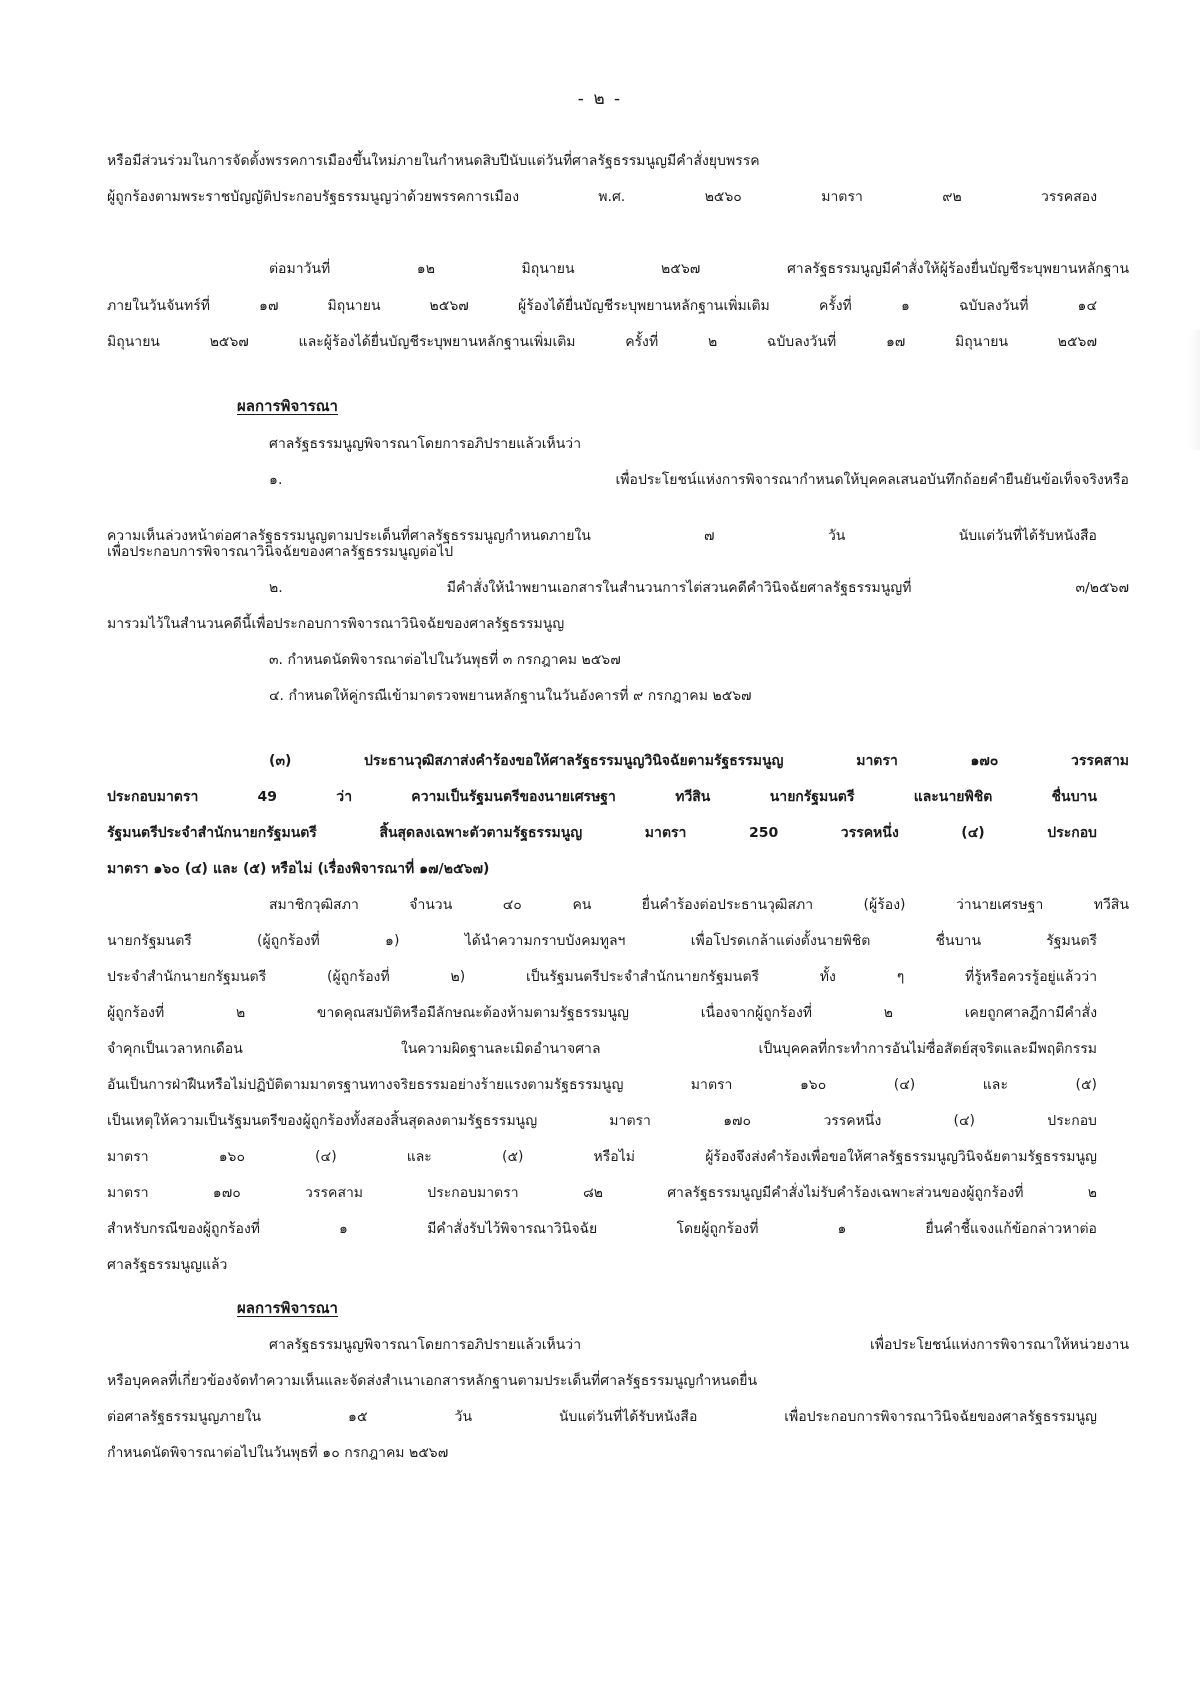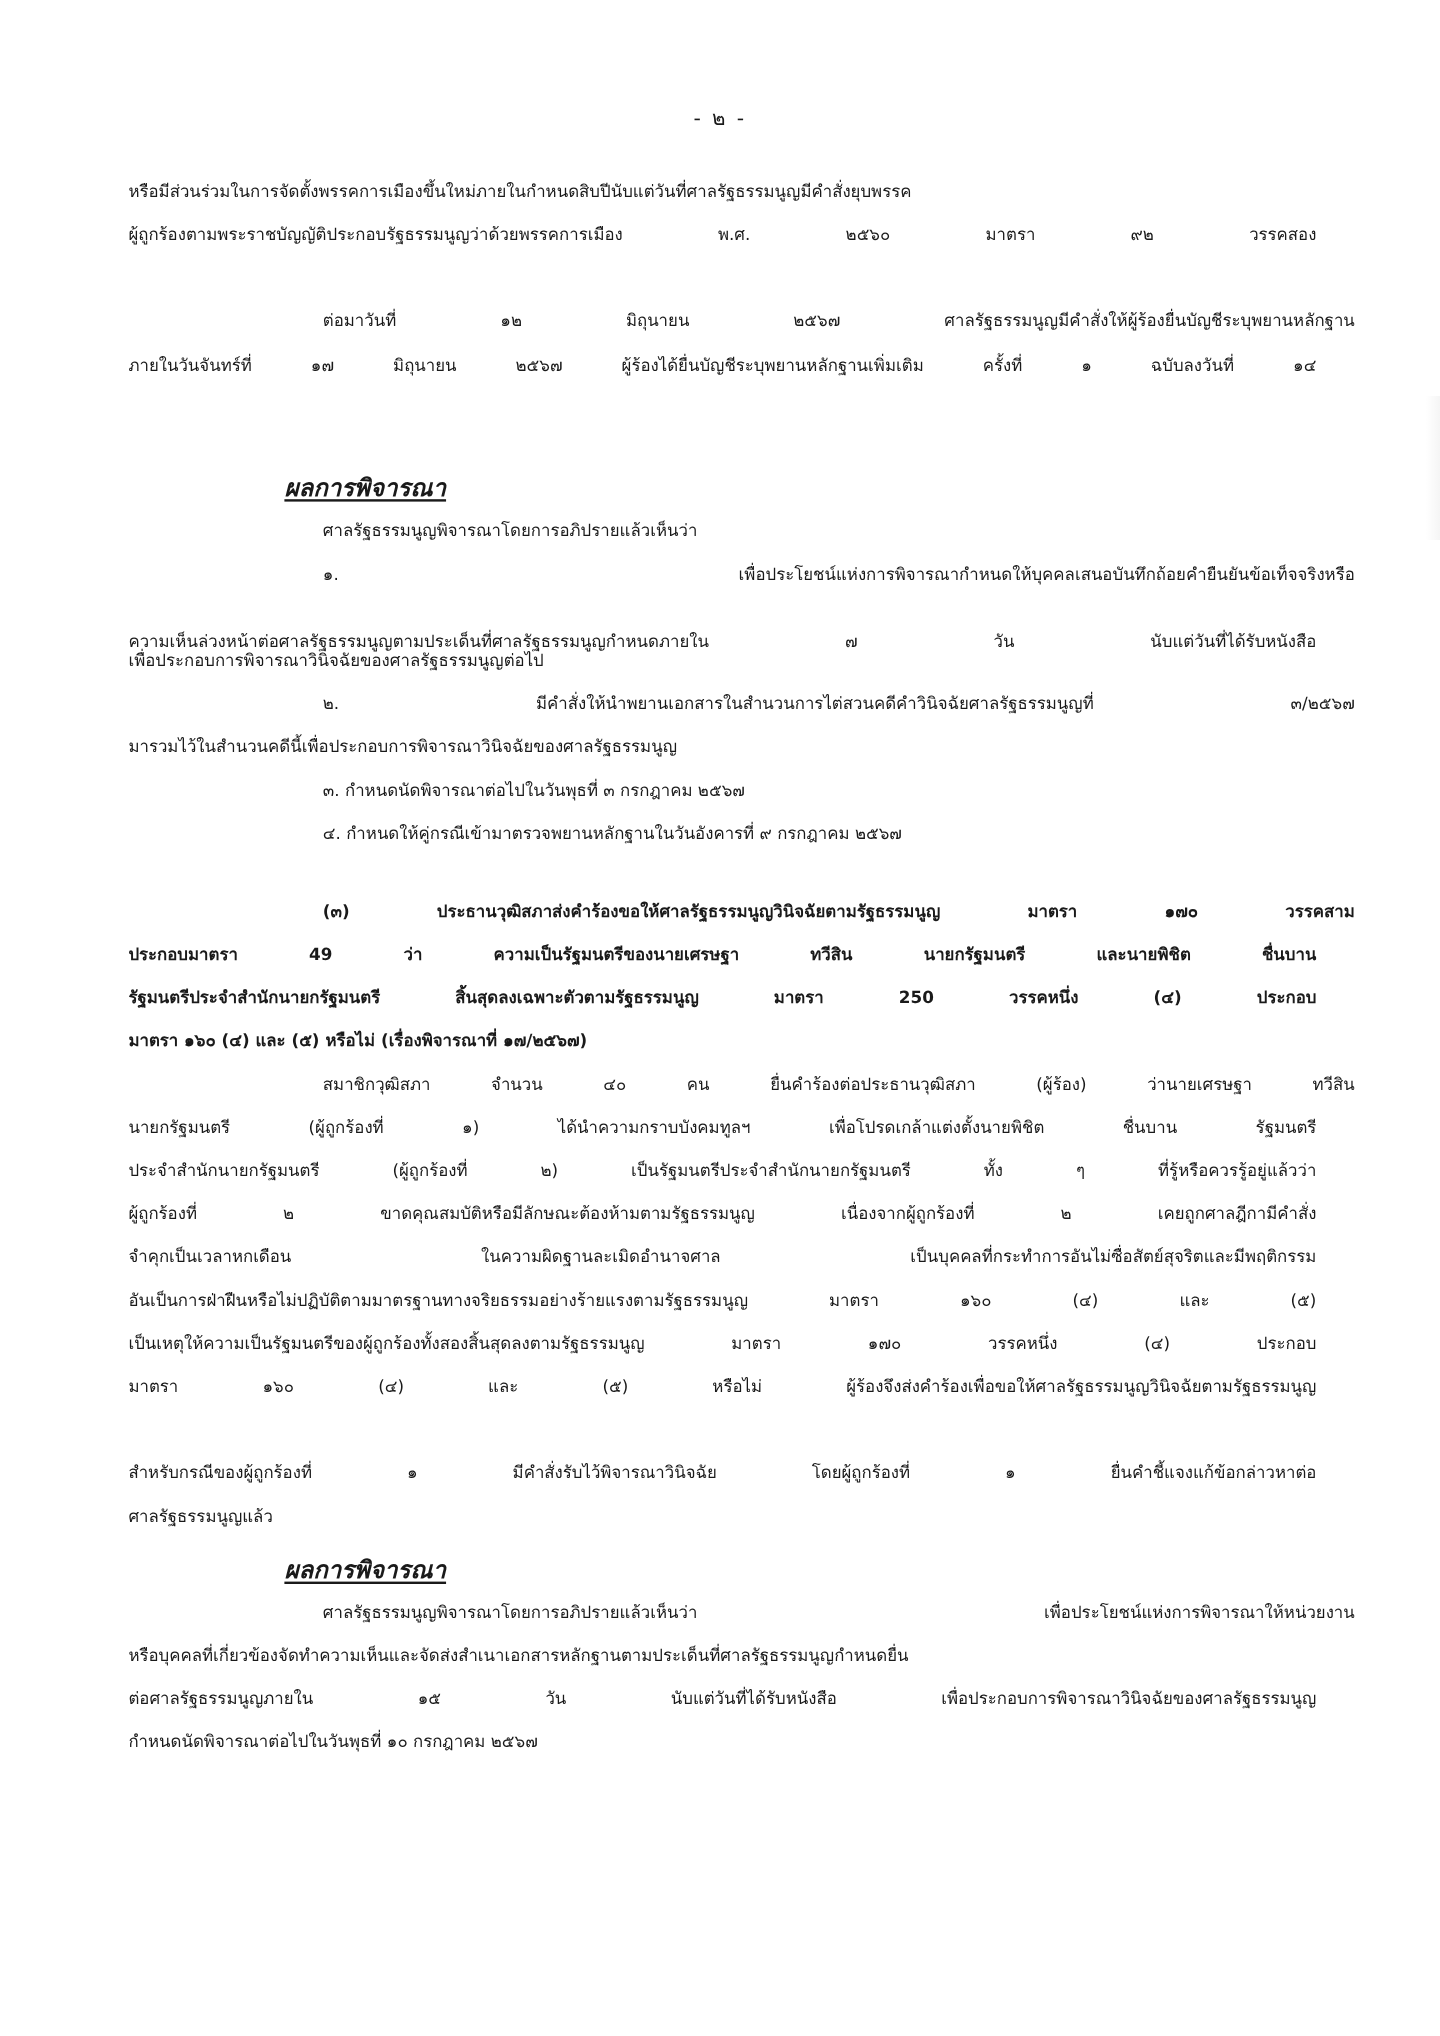--- a/index.html
+++ b/index.html
@@ -43,46 +43,46 @@
     overflow: hidden;
   }
   .line.last {
     text-align-last: left;
   }
   .line.indent { left: 237px; width: 860px; margin-left: 32px; }
   .bold { font-weight: bold; }
   .heading {
     position: absolute;
     left: 237px;
-    font-size: 20px;
+    font-size: 15px;
     line-height: 24px;
     font-weight: bold;
     text-decoration: underline;
     text-underline-offset: 3px;
-    font-style: italic;
   }
   .edge-shade {
     position: absolute;
     right: 0;
     width: 12px;
     background: linear-gradient(to right, rgba(0,0,0,0), rgba(0,0,0,0.04));
   }
 </style>
 </head>
 <body>
 
 <div class="page">
 
   <div class="page-number">- ๒ -</div>
 
   <div class="line" style="top:148px">หรือมีส่วนร่วมในการจัดตั้งพรรคการเมืองขึ้นใหม่ภายในกำหนดสิบปีนับแต่วันที่ศาลรัฐธรรมนูญมีคำสั่งยุบพรรค</div>
   <div class="line" style="top:184px">ผู้ถูกร้องตามพระราชบัญญัติประกอบรัฐธรรมนูญว่าด้วยพรรคการเมือง พ.ศ. ๒๕๖๐ มาตรา ๙๒ วรรคสอง</div>
 
   <div class="line indent" style="top:256px">ต่อมาวันที่ ๑๒ มิถุนายน ๒๕๖๗ ศาลรัฐธรรมนูญมีคำสั่งให้ผู้ร้องยื่นบัญชีระบุพยานหลักฐาน</div>
   <div class="line" style="top:293px">ภายในวันจันทร์ที่ ๑๗ มิถุนายน ๒๕๖๗ ผู้ร้องได้ยื่นบัญชีระบุพยานหลักฐานเพิ่มเติม ครั้งที่ ๑ ฉบับลงวันที่ ๑๔</div>
+  <div class="line" style="top:329px">มิถุนายน ๒๕๖๗ และผู้ร้องได้ยื่นบัญชีระบุพยานหลักฐานเพิ่มเติม ครั้งที่ ๒ ฉบับลงวันที่ ๑๗ มิถุนายน ๒๕๖๗</div>
 
   <div class="heading" style="top:394px">ผลการพิจารณา</div>
   <div class="line indent last" style="top:431px">ศาลรัฐธรรมนูญพิจารณาโดยการอภิปรายแล้วเห็นว่า</div>
 
   <div class="line indent" style="top:467px">๑. เพื่อประโยชน์แห่งการพิจารณากำหนดให้บุคคลเสนอบันทึกถ้อยคำยืนยันข้อเท็จจริงหรือ</div>
   <div class="line" style="top:523px">ความเห็นล่วงหน้าต่อศาลรัฐธรรมนูญตามประเด็นที่ศาลรัฐธรรมนูญกำหนดภายใน ๗ วัน นับแต่วันที่ได้รับหนังสือ</div>
   <div class="line last" style="top:539px">เพื่อประกอบการพิจารณาวินิจฉัยของศาลรัฐธรรมนูญต่อไป</div>
 
   <div class="line indent" style="top:575px">๒. มีคำสั่งให้นำพยานเอกสารในสำนวนการไต่สวนคดีคำวินิจฉัยศาลรัฐธรรมนูญที่ ๓/๒๕๖๗</div>
   <div class="line last" style="top:611px">มารวมไว้ในสำนวนคดีนี้เพื่อประกอบการพิจารณาวินิจฉัยของศาลรัฐธรรมนูญ</div>
@@ -97,20 +97,21 @@
   <div class="line bold last" style="top:856px">มาตรา ๑๖๐ (๔) และ (๕) หรือไม่ (เรื่องพิจารณาที่ ๑๗/๒๕๖๗)</div>
 
   <div class="line indent" style="top:892px">สมาชิกวุฒิสภา จำนวน ๔๐ คน ยื่นคำร้องต่อประธานวุฒิสภา (ผู้ร้อง) ว่านายเศรษฐา ทวีสิน</div>
   <div class="line" style="top:928px">นายกรัฐมนตรี (ผู้ถูกร้องที่ ๑) ได้นำความกราบบังคมทูลฯ เพื่อโปรดเกล้าแต่งตั้งนายพิชิต ชื่นบาน รัฐมนตรี</div>
   <div class="line" style="top:964px">ประจำสำนักนายกรัฐมนตรี (ผู้ถูกร้องที่ ๒) เป็นรัฐมนตรีประจำสำนักนายกรัฐมนตรี ทั้ง ๆ ที่รู้หรือควรรู้อยู่แล้วว่า</div>
   <div class="line" style="top:1000px">ผู้ถูกร้องที่ ๒ ขาดคุณสมบัติหรือมีลักษณะต้องห้ามตามรัฐธรรมนูญ เนื่องจากผู้ถูกร้องที่ ๒ เคยถูกศาลฎีกามีคำสั่ง</div>
   <div class="line" style="top:1036px">จำคุกเป็นเวลาหกเดือน ในความผิดฐานละเมิดอำนาจศาล เป็นบุคคลที่กระทำการอันไม่ซื่อสัตย์สุจริตและมีพฤติกรรม</div>
   <div class="line" style="top:1072px">อันเป็นการฝ่าฝืนหรือไม่ปฏิบัติตามมาตรฐานทางจริยธรรมอย่างร้ายแรงตามรัฐธรรมนูญ มาตรา ๑๖๐ (๔) และ (๕)</div>
   <div class="line" style="top:1108px">เป็นเหตุให้ความเป็นรัฐมนตรีของผู้ถูกร้องทั้งสองสิ้นสุดลงตามรัฐธรรมนูญ มาตรา ๑๗๐ วรรคหนึ่ง (๔) ประกอบ</div>
   <div class="line" style="top:1144px">มาตรา ๑๖๐ (๔) และ (๕) หรือไม่ ผู้ร้องจึงส่งคำร้องเพื่อขอให้ศาลรัฐธรรมนูญวินิจฉัยตามรัฐธรรมนูญ</div>
+  <div class="line" style="top:1180px">มาตรา ๑๗๐ วรรคสาม ประกอบมาตรา ๘๒ ศาลรัฐธรรมนูญมีคำสั่งไม่รับคำร้องเฉพาะส่วนของผู้ถูกร้องที่ ๒</div>
   <div class="line" style="top:1216px">สำหรับกรณีของผู้ถูกร้องที่ ๑ มีคำสั่งรับไว้พิจารณาวินิจฉัย โดยผู้ถูกร้องที่ ๑ ยื่นคำชี้แจงแก้ข้อกล่าวหาต่อ</div>
   <div class="line last" style="top:1252px">ศาลรัฐธรรมนูญแล้ว</div>
 
   <div class="heading" style="top:1296px">ผลการพิจารณา</div>
 
   <div class="line indent" style="top:1332px">ศาลรัฐธรรมนูญพิจารณาโดยการอภิปรายแล้วเห็นว่า เพื่อประโยชน์แห่งการพิจารณาให้หน่วยงาน</div>
   <div class="line" style="top:1368px">หรือบุคคลที่เกี่ยวข้องจัดทำความเห็นและจัดส่งสำเนาเอกสารหลักฐานตามประเด็นที่ศาลรัฐธรรมนูญกำหนดยื่น</div>
   <div class="line" style="top:1404px">ต่อศาลรัฐธรรมนูญภายใน ๑๕ วัน นับแต่วันที่ได้รับหนังสือ เพื่อประกอบการพิจารณาวินิจฉัยของศาลรัฐธรรมนูญ</div>
   <div class="line last" style="top:1440px">กำหนดนัดพิจารณาต่อไปในวันพุธที่ ๑๐ กรกฎาคม ๒๕๖๗</div>
 

